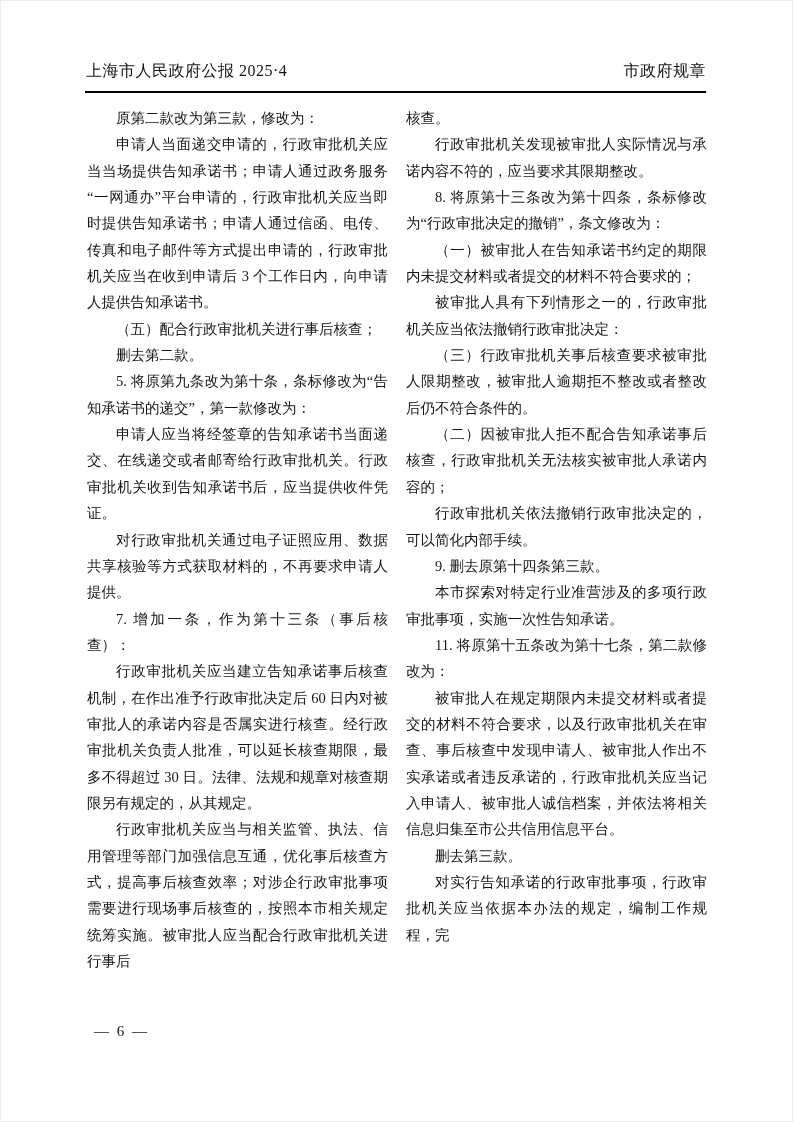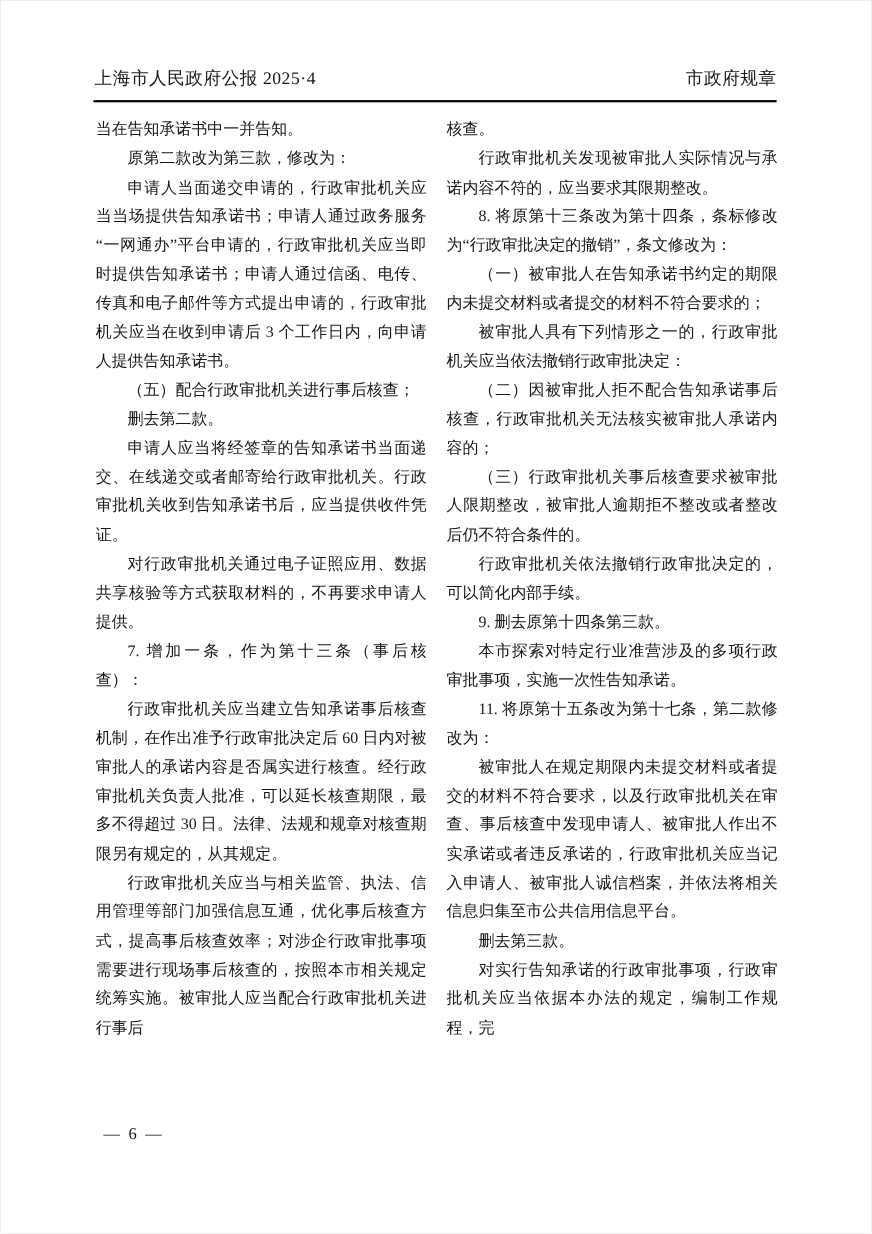--- a/index.html
+++ b/index.html
@@ -77,40 +77,40 @@
   <header class="page-header">
     <span>上海市人民政府公报 2025·4</span>
     <span>市政府规章</span>
   </header>
 
   <div class="header-rule"></div>
 
   <main class="doc-body">
 
     <section class="col">
-      <p class="cont">当在告知承诺书中一并告知。</p>
       <p>原第二款改为第三款，修改为：</p>
       <p>申请人当面递交申请的，行政审批机关应当当场提供告知承诺书；申请人通过政务服务“一网通办”平台申请的，行政审批机关应当即时提供告知承诺书；申请人通过信函、电传、传真和电子邮件等方式提出申请的，行政审批机关应当在收到申请后 3 个工作日内，向申请人提供告知承诺书。</p>
       <p>（五）配合行政审批机关进行事后核查；</p>
       <p>删去第二款。</p>
+      <p>5. 将原第九条改为第十条，条标修改为“告知承诺书的递交”，第一款修改为：</p>
       <p>申请人应当将经签章的告知承诺书当面递交、在线递交或者邮寄给行政审批机关。行政审批机关收到告知承诺书后，应当提供收件凭证。</p>
       <p>对行政审批机关通过电子证照应用、数据共享核验等方式获取材料的，不再要求申请人提供。</p>
       <p>7. 增加一条，作为第十三条（事后核查）：</p>
       <p>行政审批机关应当建立告知承诺事后核查机制，在作出准予行政审批决定后 60 日内对被审批人的承诺内容是否属实进行核查。经行政审批机关负责人批准，可以延长核查期限，最多不得超过 30 日。法律、法规和规章对核查期限另有规定的，从其规定。</p>
       <p>行政审批机关应当与相关监管、执法、信用管理等部门加强信息互通，优化事后核查方式，提高事后核查效率；对涉企行政审批事项需要进行现场事后核查的，按照本市相关规定统筹实施。被审批人应当配合行政审批机关进行事后</p>
     </section>
 
     <section class="col">
       <p class="cont">核查。</p>
       <p>行政审批机关发现被审批人实际情况与承诺内容不符的，应当要求其限期整改。</p>
       <p>8. 将原第十三条改为第十四条，条标修改为“行政审批决定的撤销”，条文修改为：</p>
       <p>（一）被审批人在告知承诺书约定的期限内未提交材料或者提交的材料不符合要求的；</p>
       <p>被审批人具有下列情形之一的，行政审批机关应当依法撤销行政审批决定：</p>
+      <p>（三）行政审批机关事后核查要求被审批人限期整改，被审批人逾期拒不整改或者整改后仍不符合条件的。</p>
       <p>（二）因被审批人拒不配合告知承诺事后核查，行政审批机关无法核实被审批人承诺内容的；</p>
-      <p>（三）行政审批机关事后核查要求被审批人限期整改，被审批人逾期拒不整改或者整改后仍不符合条件的。</p>
       <p>行政审批机关依法撤销行政审批决定的，可以简化内部手续。</p>
       <p>9. 删去原第十四条第三款。</p>
       <p>本市探索对特定行业准营涉及的多项行政审批事项，实施一次性告知承诺。</p>
       <p>11. 将原第十五条改为第十七条，第二款修改为：</p>
       <p>被审批人在规定期限内未提交材料或者提交的材料不符合要求，以及行政审批机关在审查、事后核查中发现申请人、被审批人作出不实承诺或者违反承诺的，行政审批机关应当记入申请人、被审批人诚信档案，并依法将相关信息归集至市公共信用信息平台。</p>
       <p>删去第三款。</p>
       <p>对实行告知承诺的行政审批事项，行政审批机关应当依据本办法的规定，编制工作规程，完</p>
     </section>
 
   </main>

